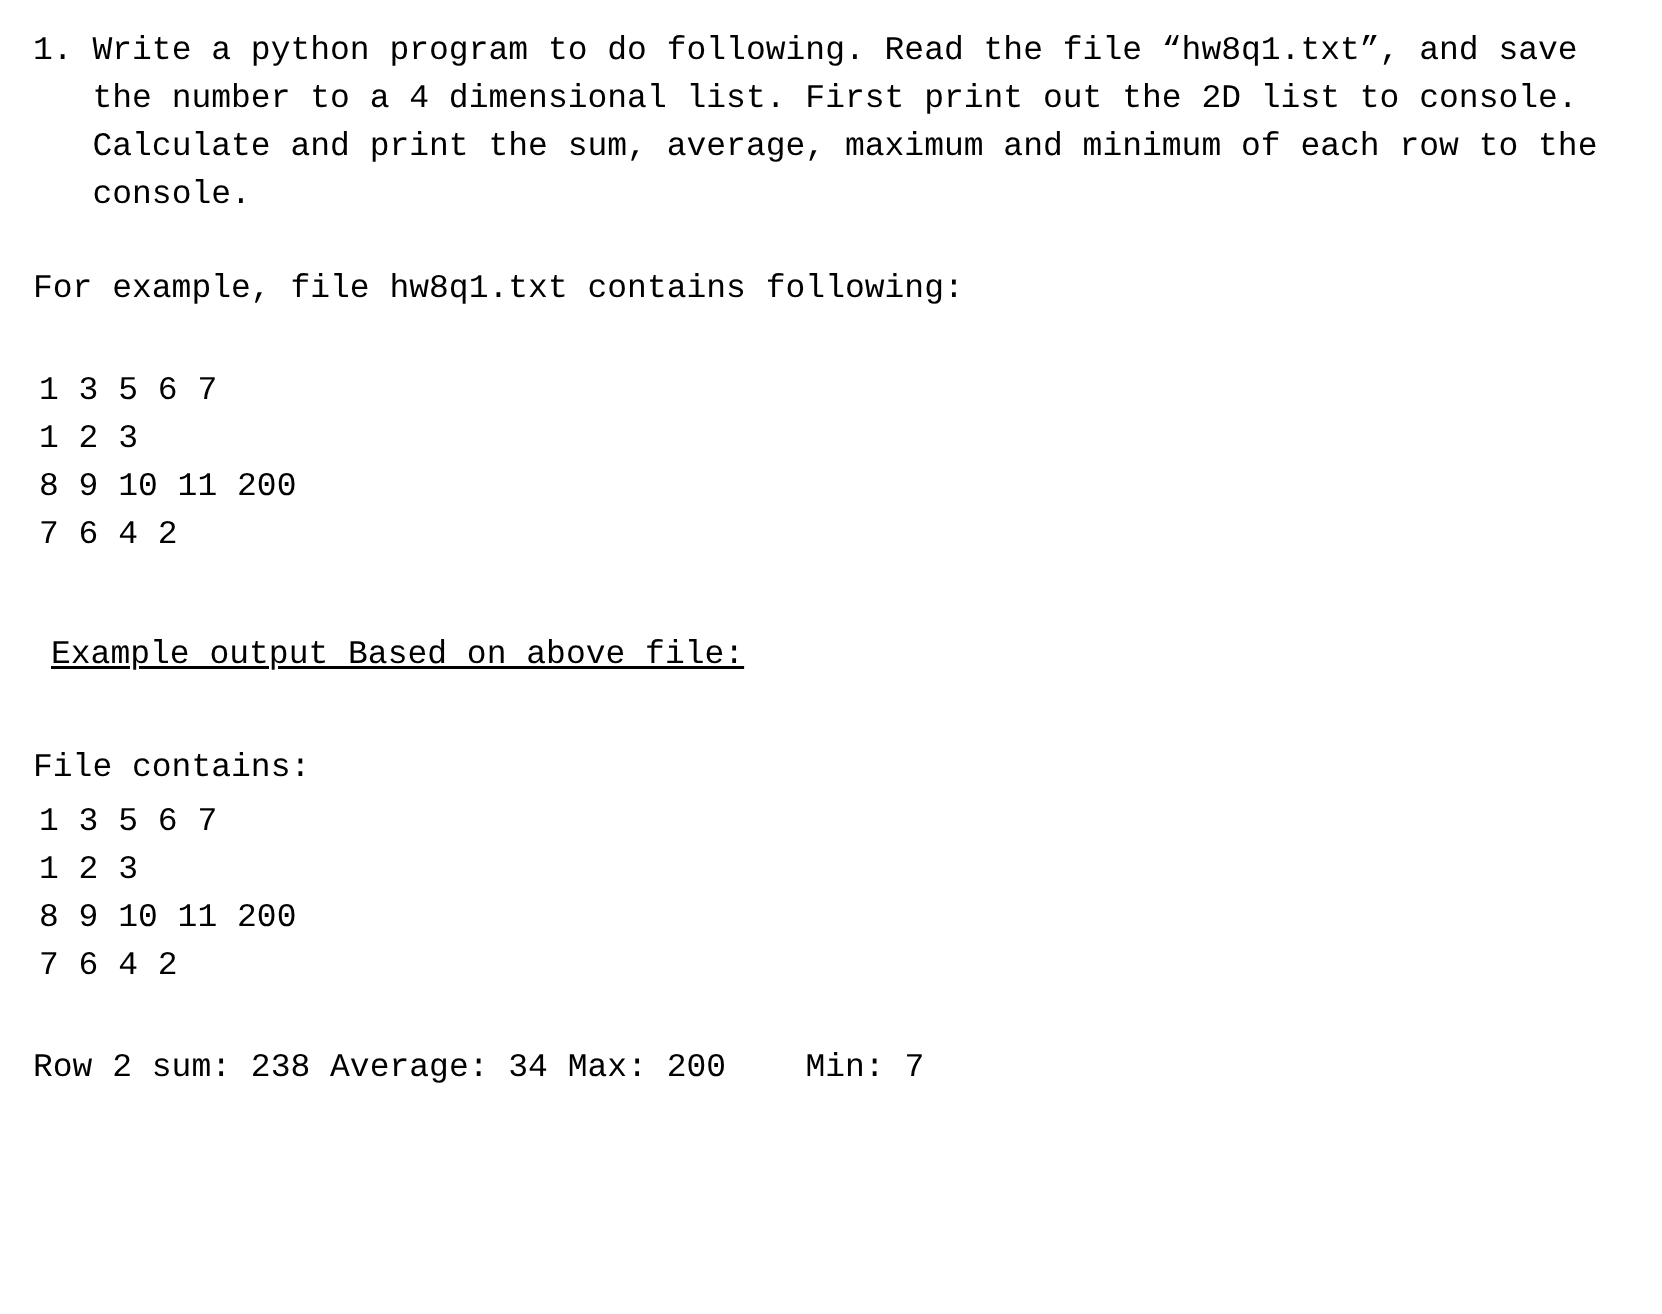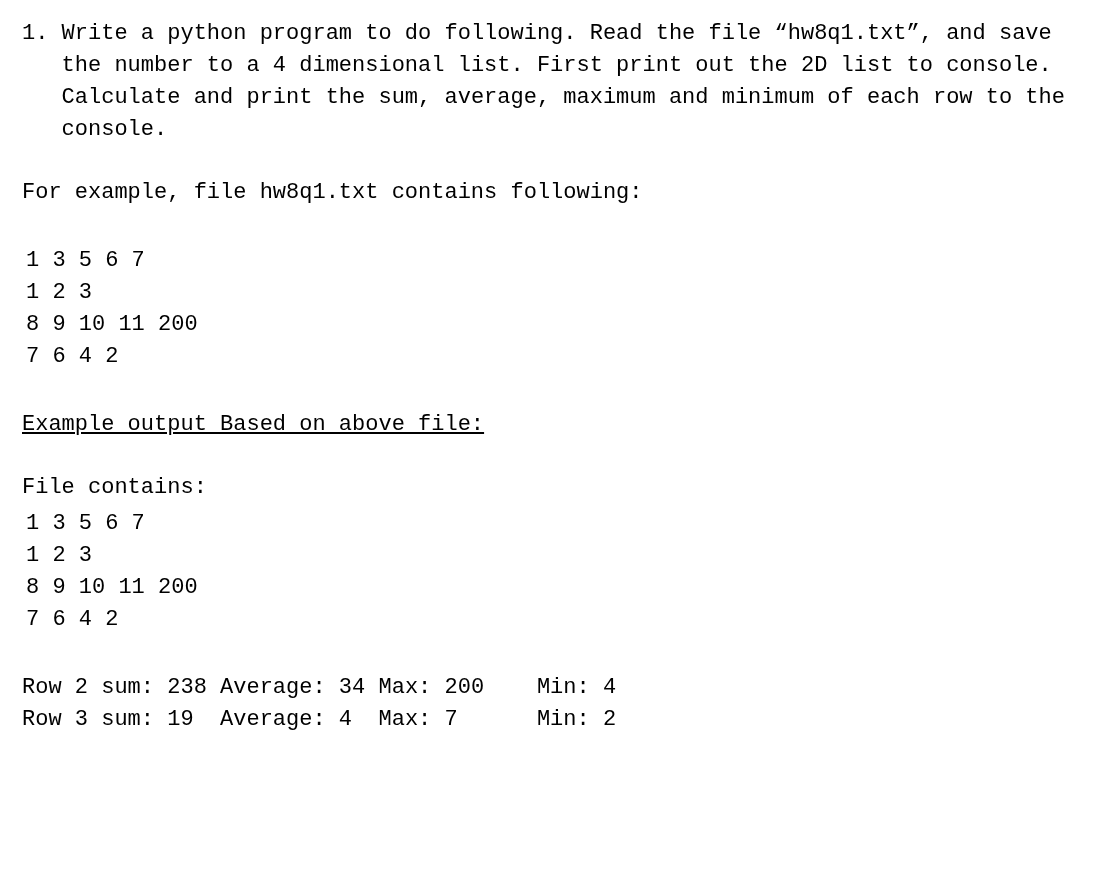--- a/index.html
+++ b/index.html
@@ -21,21 +21,21 @@
       white-space: pre;
     }
     .question-text {
       flex: 1;
     }
     .para {
       margin: 0;
     }
     .section-heading {
       text-decoration: underline;
-      margin: 0;
+      margin: 12px;
     }
     .file-block {
       margin: 4px;
     }
     .stats-table {
       border-collapse: collapse;
     }
     .stats-table td {
       padding: 0;
       white-space: pre;
@@ -82,22 +82,16 @@
 </div>
 
 <div class="blank-line"></div>
 
 <table class="stats-table">
   <tbody>
   <tr>
     <td>Row 2 sum: 238 </td>
     <td>Average: 34 </td>
     <td>Max: 200    </td>
-    <td>Min: 4</td>
-  </tr>
-  <tr>
-    <td>Row 3 sum: 19  </td>
-    <td>Average: 4  </td>
-    <td>Max: 7      </td>
-    <td>Min: 2</td>
+    <td>Min: 7</td>
   </tr>
 </tbody>
   </table>
 
 </body></html>

